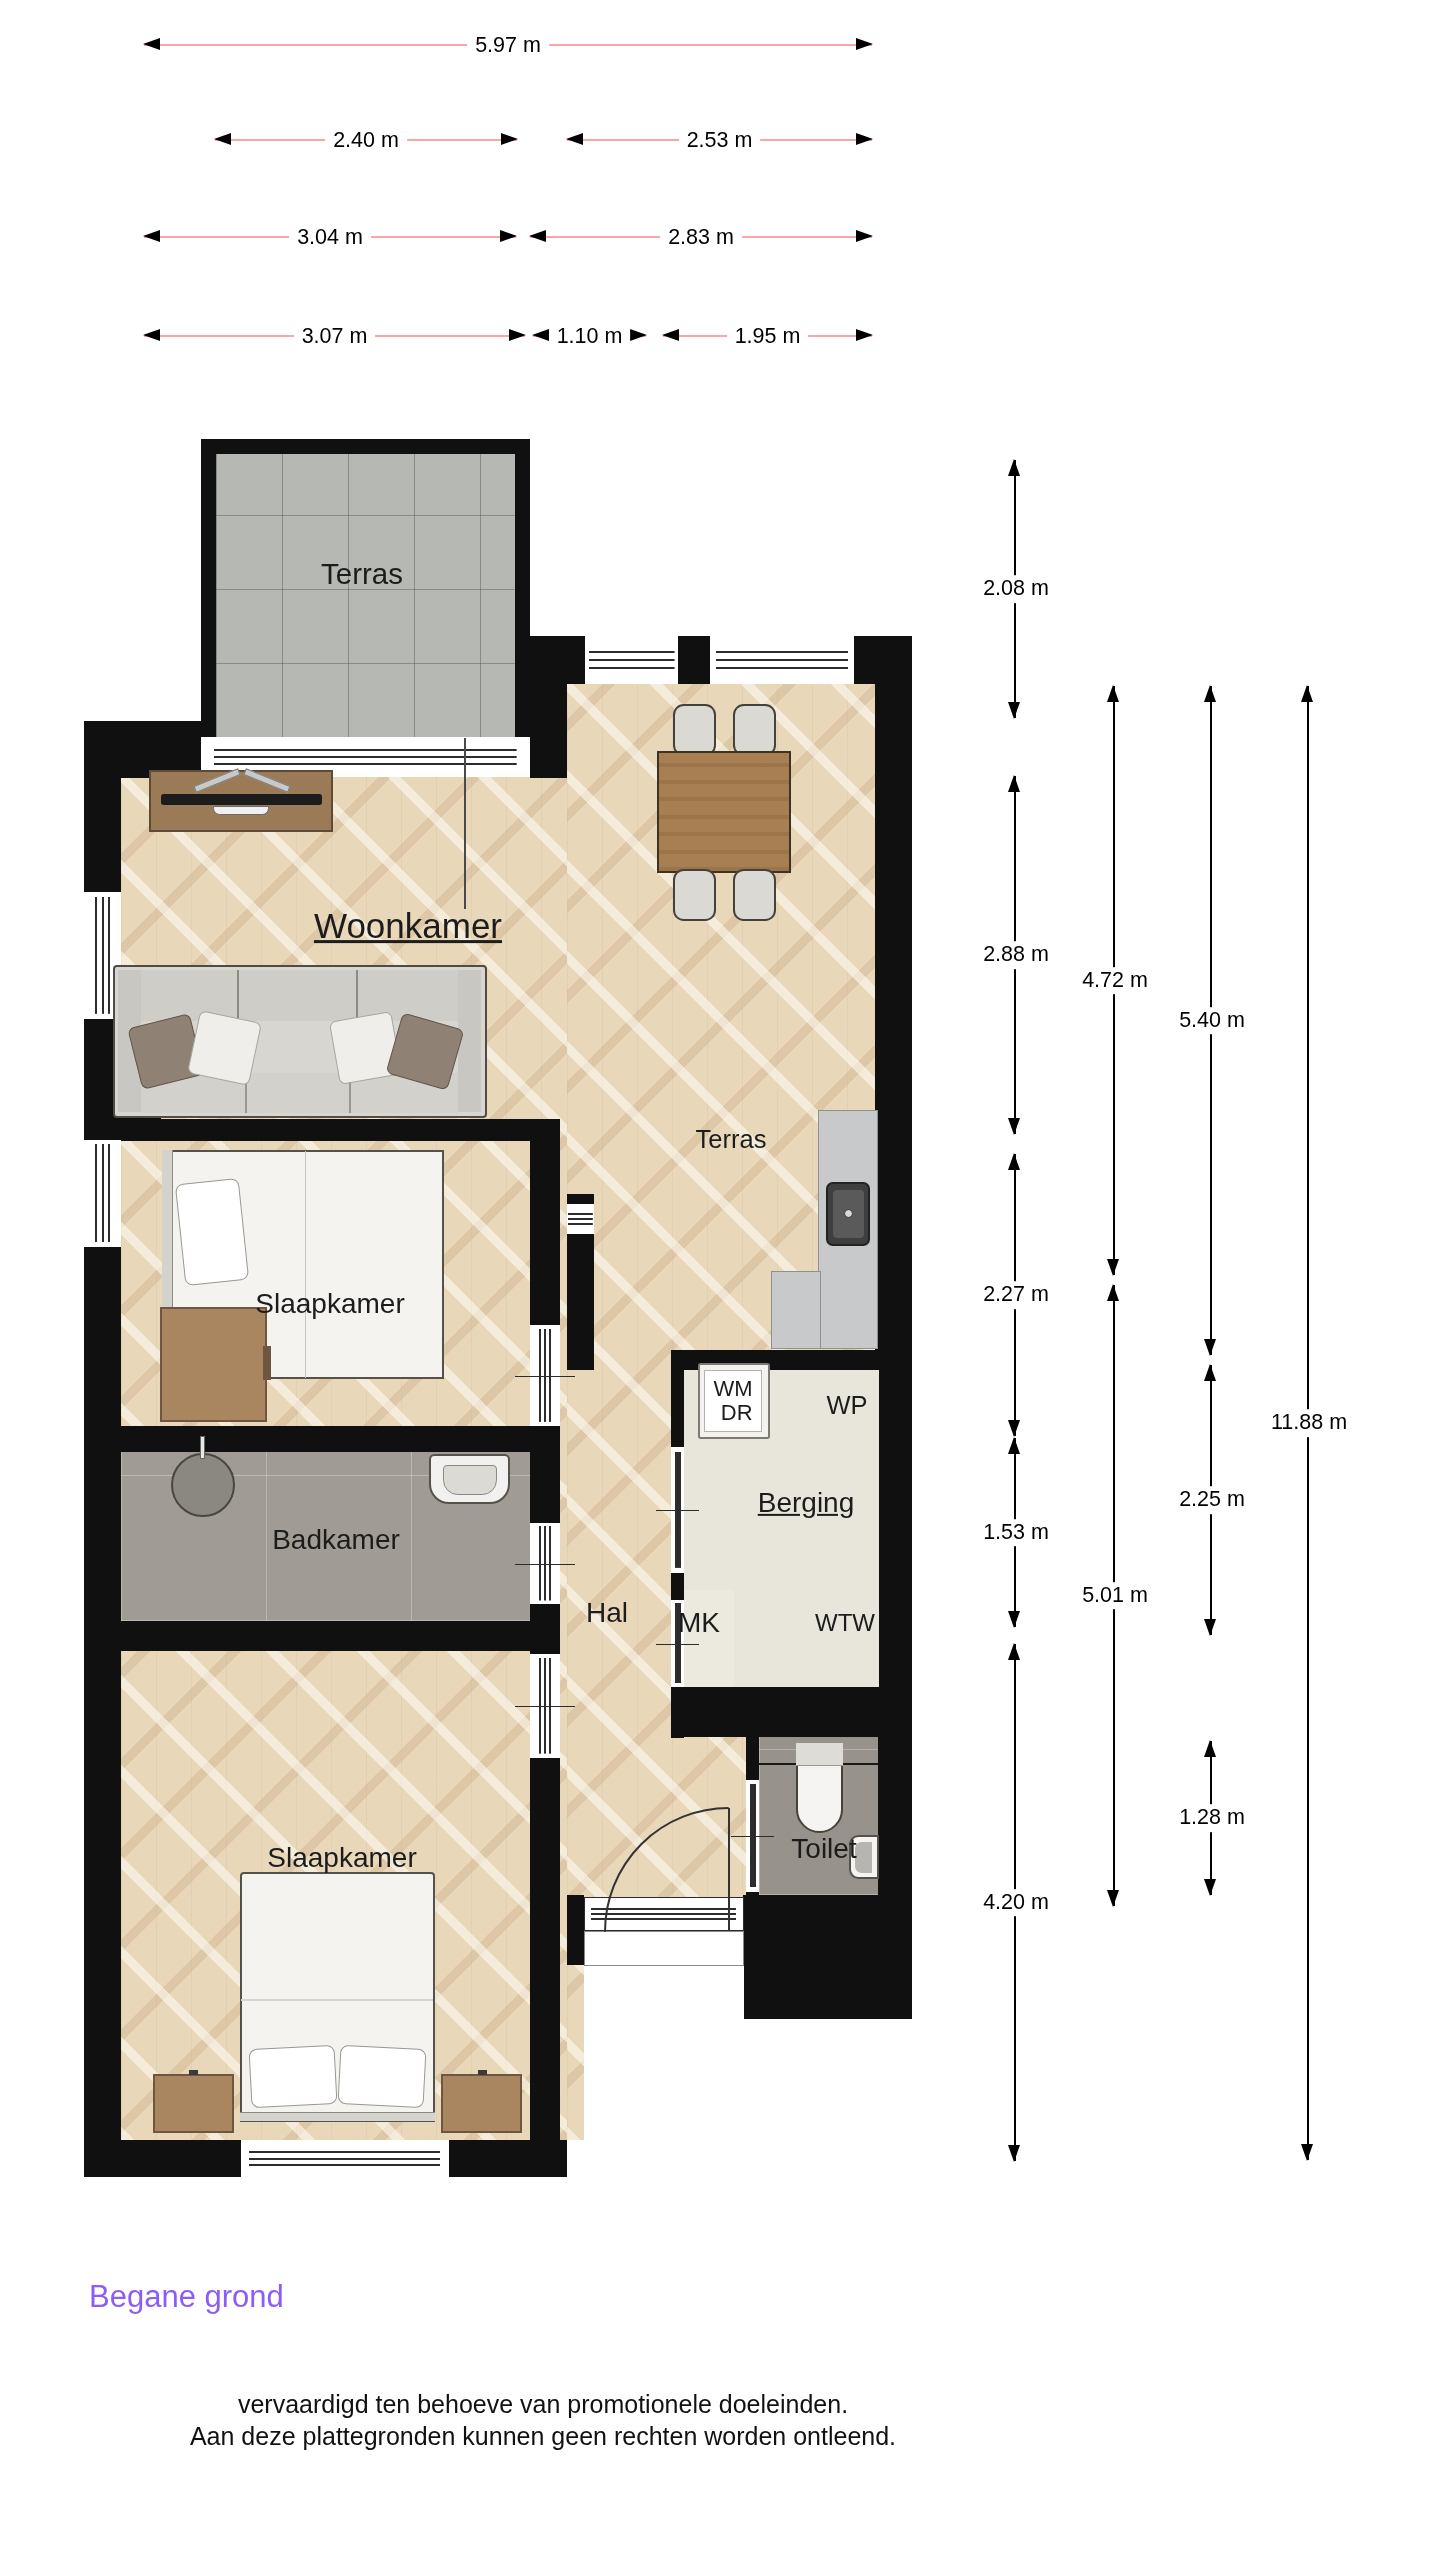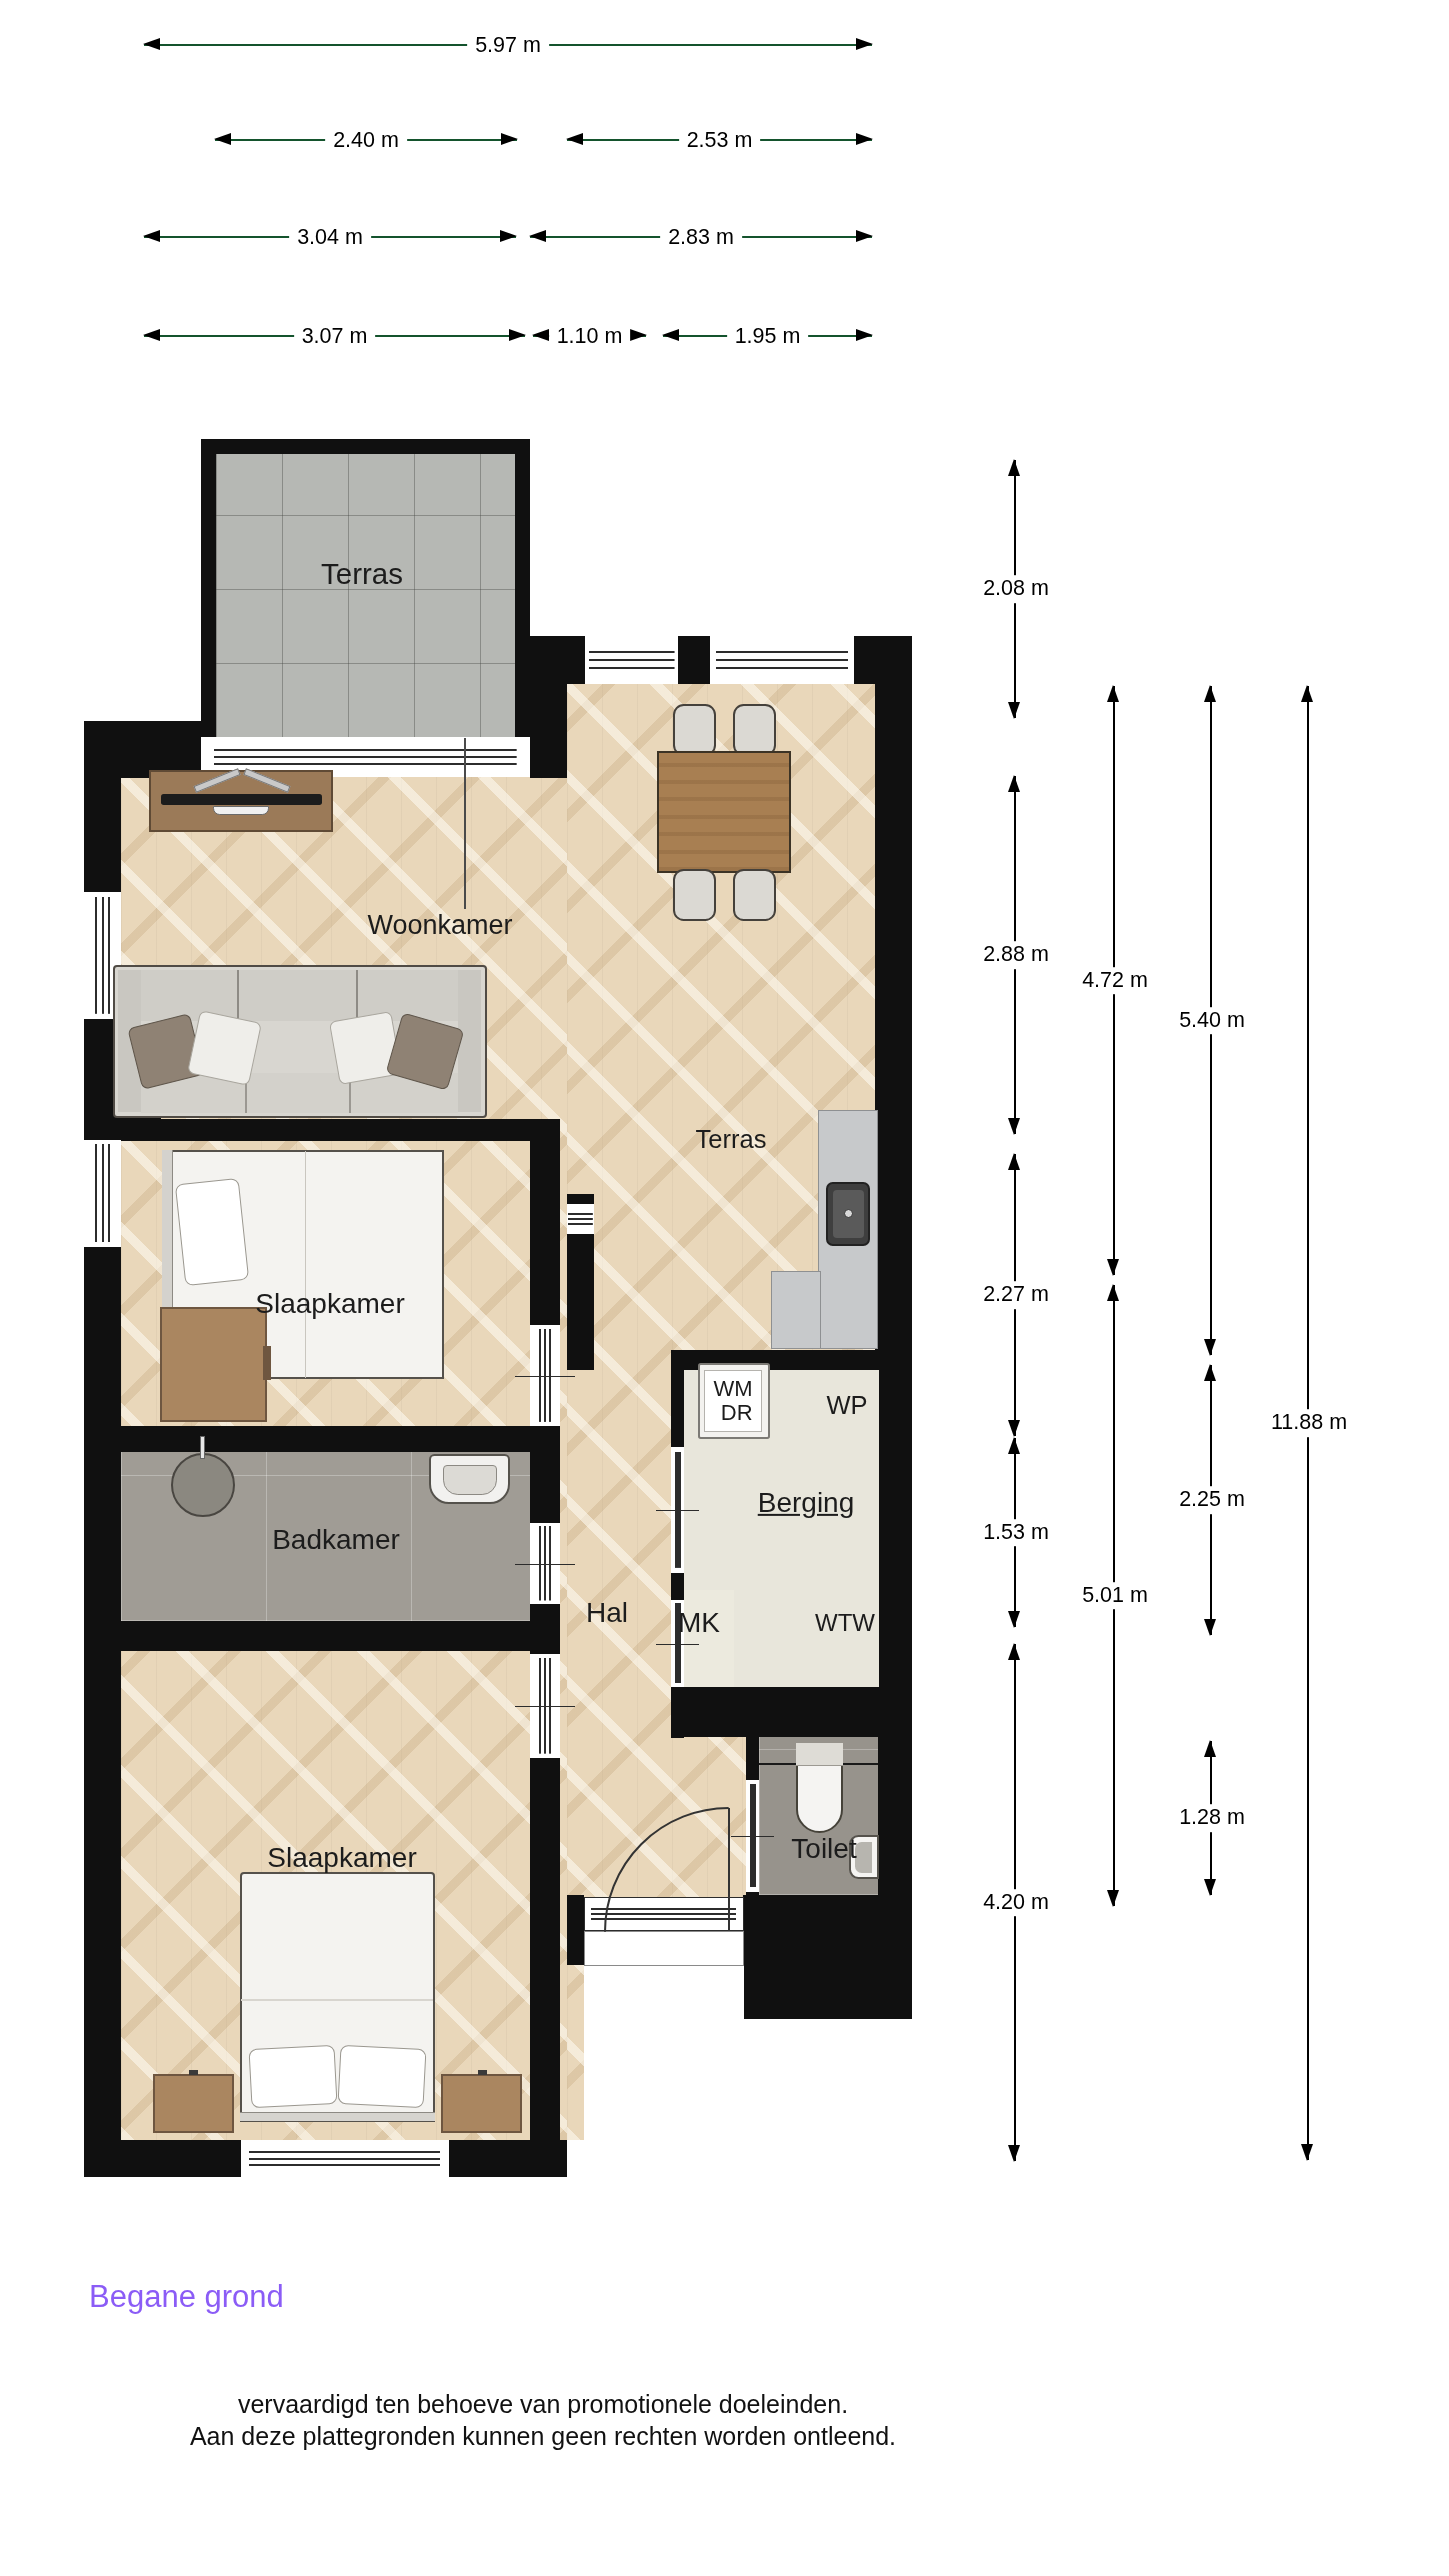--- a/index.html
+++ b/index.html
@@ -30,21 +30,21 @@
   .win{position:absolute;background:#fff;}
   .glass-h{background-image:linear-gradient(#2c2c2c,#2c2c2c),linear-gradient(#2c2c2c,#2c2c2c),linear-gradient(#2c2c2c,#2c2c2c);
     background-repeat:no-repeat;background-size:92% 2px;background-position:50% 32%,50% 50%,50% 68%;}
   .glass-v{background-image:linear-gradient(#2c2c2c,#2c2c2c),linear-gradient(#2c2c2c,#2c2c2c),linear-gradient(#2c2c2c,#2c2c2c);
     background-repeat:no-repeat;background-size:2px 92%;background-position:32% 50%,50% 50%,68% 50%;}
   .tickh{position:absolute;left:-14.8px;right:-14.8px;top:50%;height:1.3px;background:#2c2c2c;}
   .fur{position:absolute;box-sizing:border-box;}
   
   .plabel{position:absolute;transform:translate(-50%,-50%);color:#1c1c1c;white-space:pre-line;text-align:center;line-height:1.08;}
   
-  .dimh{position:absolute;height:0;border-top:2px solid #14532d;}
+  .dimh{position:absolute;height:0;border-top:2px solid #fca5a5;}
   .dimh .ah-l{position:absolute;left:-1.3px;top:-8px;width:0;height:0;border-top:6.7px solid transparent;border-bottom:6.7px solid transparent;border-right:17.4px solid #000;}
   .dimh .ah-r{position:absolute;right:-1.3px;top:-8px;width:0;height:0;border-top:6.7px solid transparent;border-bottom:6.7px solid transparent;border-left:17.4px solid #000;}
   .dimv{position:absolute;width:0;border-left:2px solid #000;}
   .dimv .av-t{position:absolute;top:-1.3px;left:-8px;width:0;height:0;border-left:6.7px solid transparent;border-right:6.7px solid transparent;border-bottom:17.4px solid #000;}
   .dimv .av-b{position:absolute;bottom:-1.3px;left:-8px;width:0;height:0;border-left:6.7px solid transparent;border-right:6.7px solid transparent;border-top:17.4px solid #000;}
   .dimlabel{position:absolute;left:50%;top:50%;transform:translate(-50%,-50%);background:#fff;padding:1.3px 8px;font-size:21.5px;color:#000;white-space:nowrap;}
   .floor-title{position:absolute;left:89px;top:2279px;font-size:31px;color:#8b5cf6;}
   .disclaimer{position:absolute;left:134px;top:2388px;width:818px;text-align:center;font-size:25px;line-height:32px;color:#111;}
   svg{position:absolute;overflow:visible;}
 </style>
@@ -281,21 +281,21 @@
         <span class="dimlabel">1.28 m</span>
       </div>
       <div class="dimv" style="left: 1307px; top: 686px; height: 1474px;">
         <span class="av-t"></span>
         <span class="av-b"></span>
         <span class="dimlabel">11.88 m</span>
       </div>
     </div>
   <div id="labels">
       <div class="plabel" style="left: 362px; top: 574px; font-size: 29.5px;">Terras</div>
-      <div class="plabel" style="left: 440px; top: 926px; font-size: 27px;">Woonkamer</div>
+      <div class="plabel" style="left: 408px; top: 926px; font-size: 35px; text-decoration: underline;">Woonkamer</div>
       <div class="plabel" style="left: 731px; top: 1140px; font-size: 25.5px;">Terras</div>
       <div class="plabel" style="left: 330px; top: 1304px; font-size: 28px;">Slaapkamer</div>
       <div class="plabel" style="left: 336px; top: 1540px; font-size: 28px;">Badkamer</div>
       <div class="plabel" style="left: 607px; top: 1613px; font-size: 28px;">Hal</div>
       <div class="plabel" style="left: 699px; top: 1623px; font-size: 28px;">MK</div>
       <div class="plabel" style="left: 806px; top: 1503px; font-size: 28px; text-decoration: underline;">Berging</div>
       <div class="plabel" style="left: 847px; top: 1406px; font-size: 25.5px;">WP</div>
       <div class="plabel" style="left: 845px; top: 1623px; font-size: 24px;">WTW</div>
       <div class="plabel" style="left: 733px; top: 1401px; font-size: 22px; text-align: right;">WM
 DR</div>

